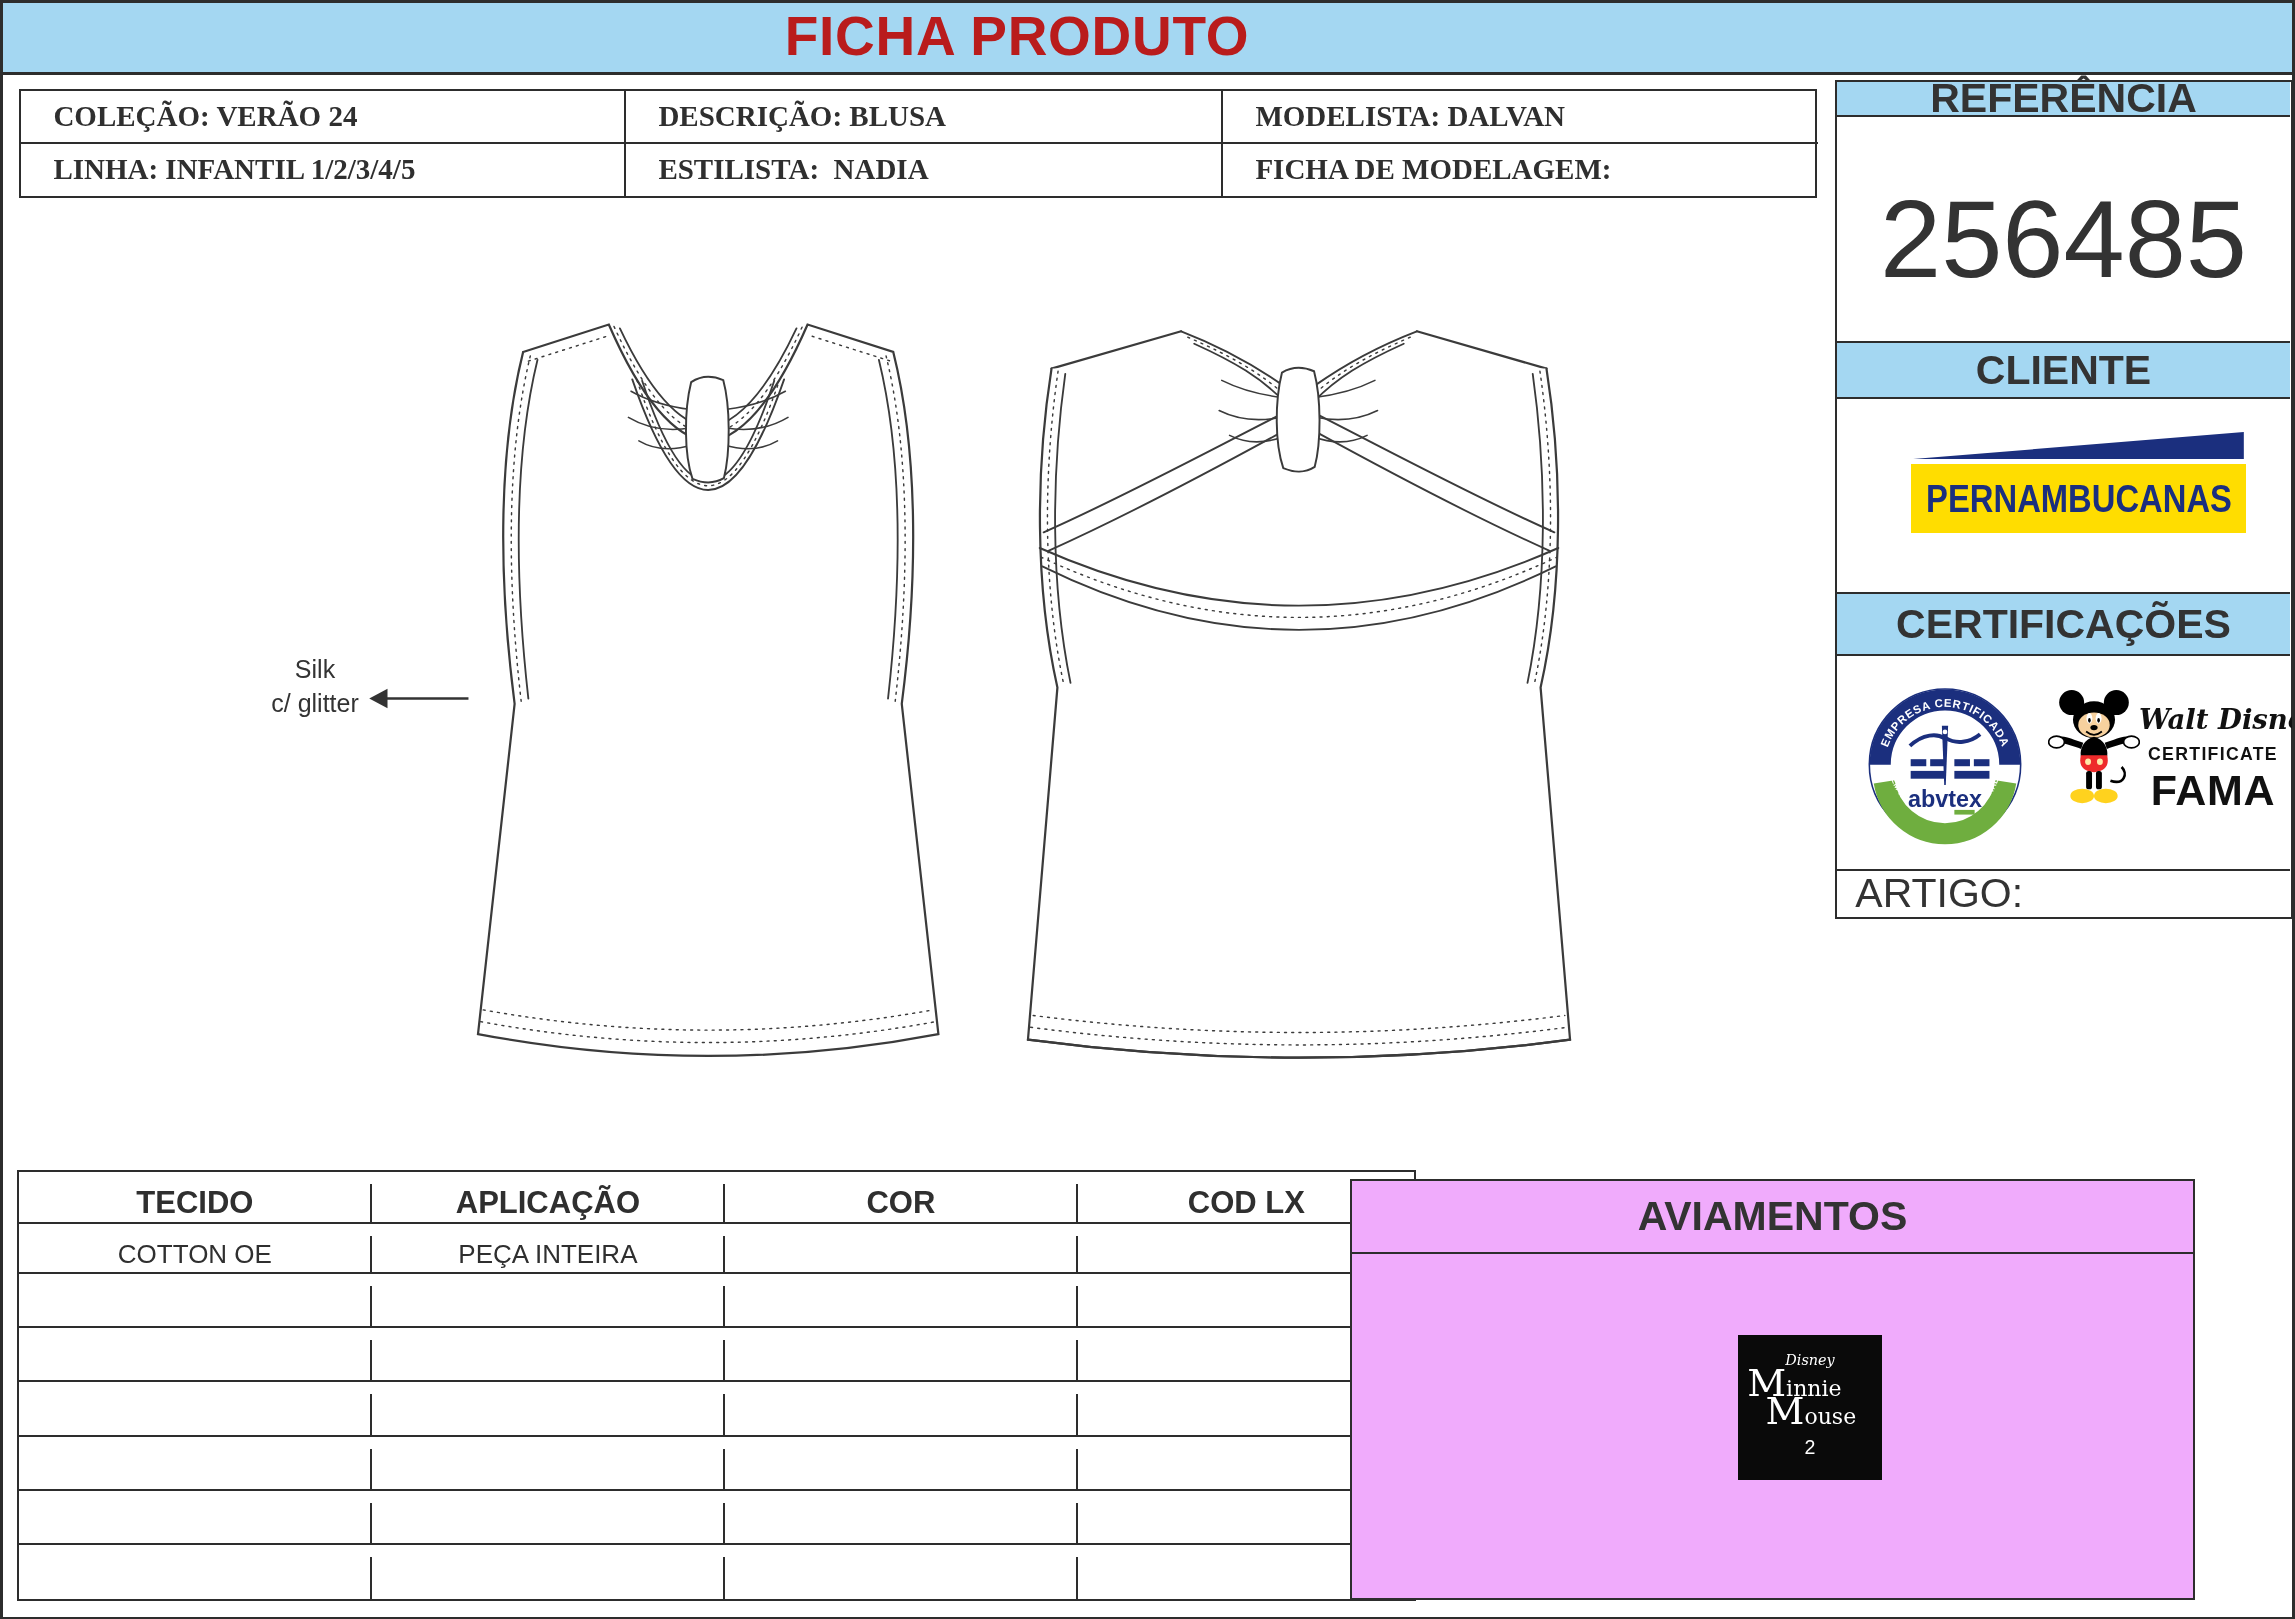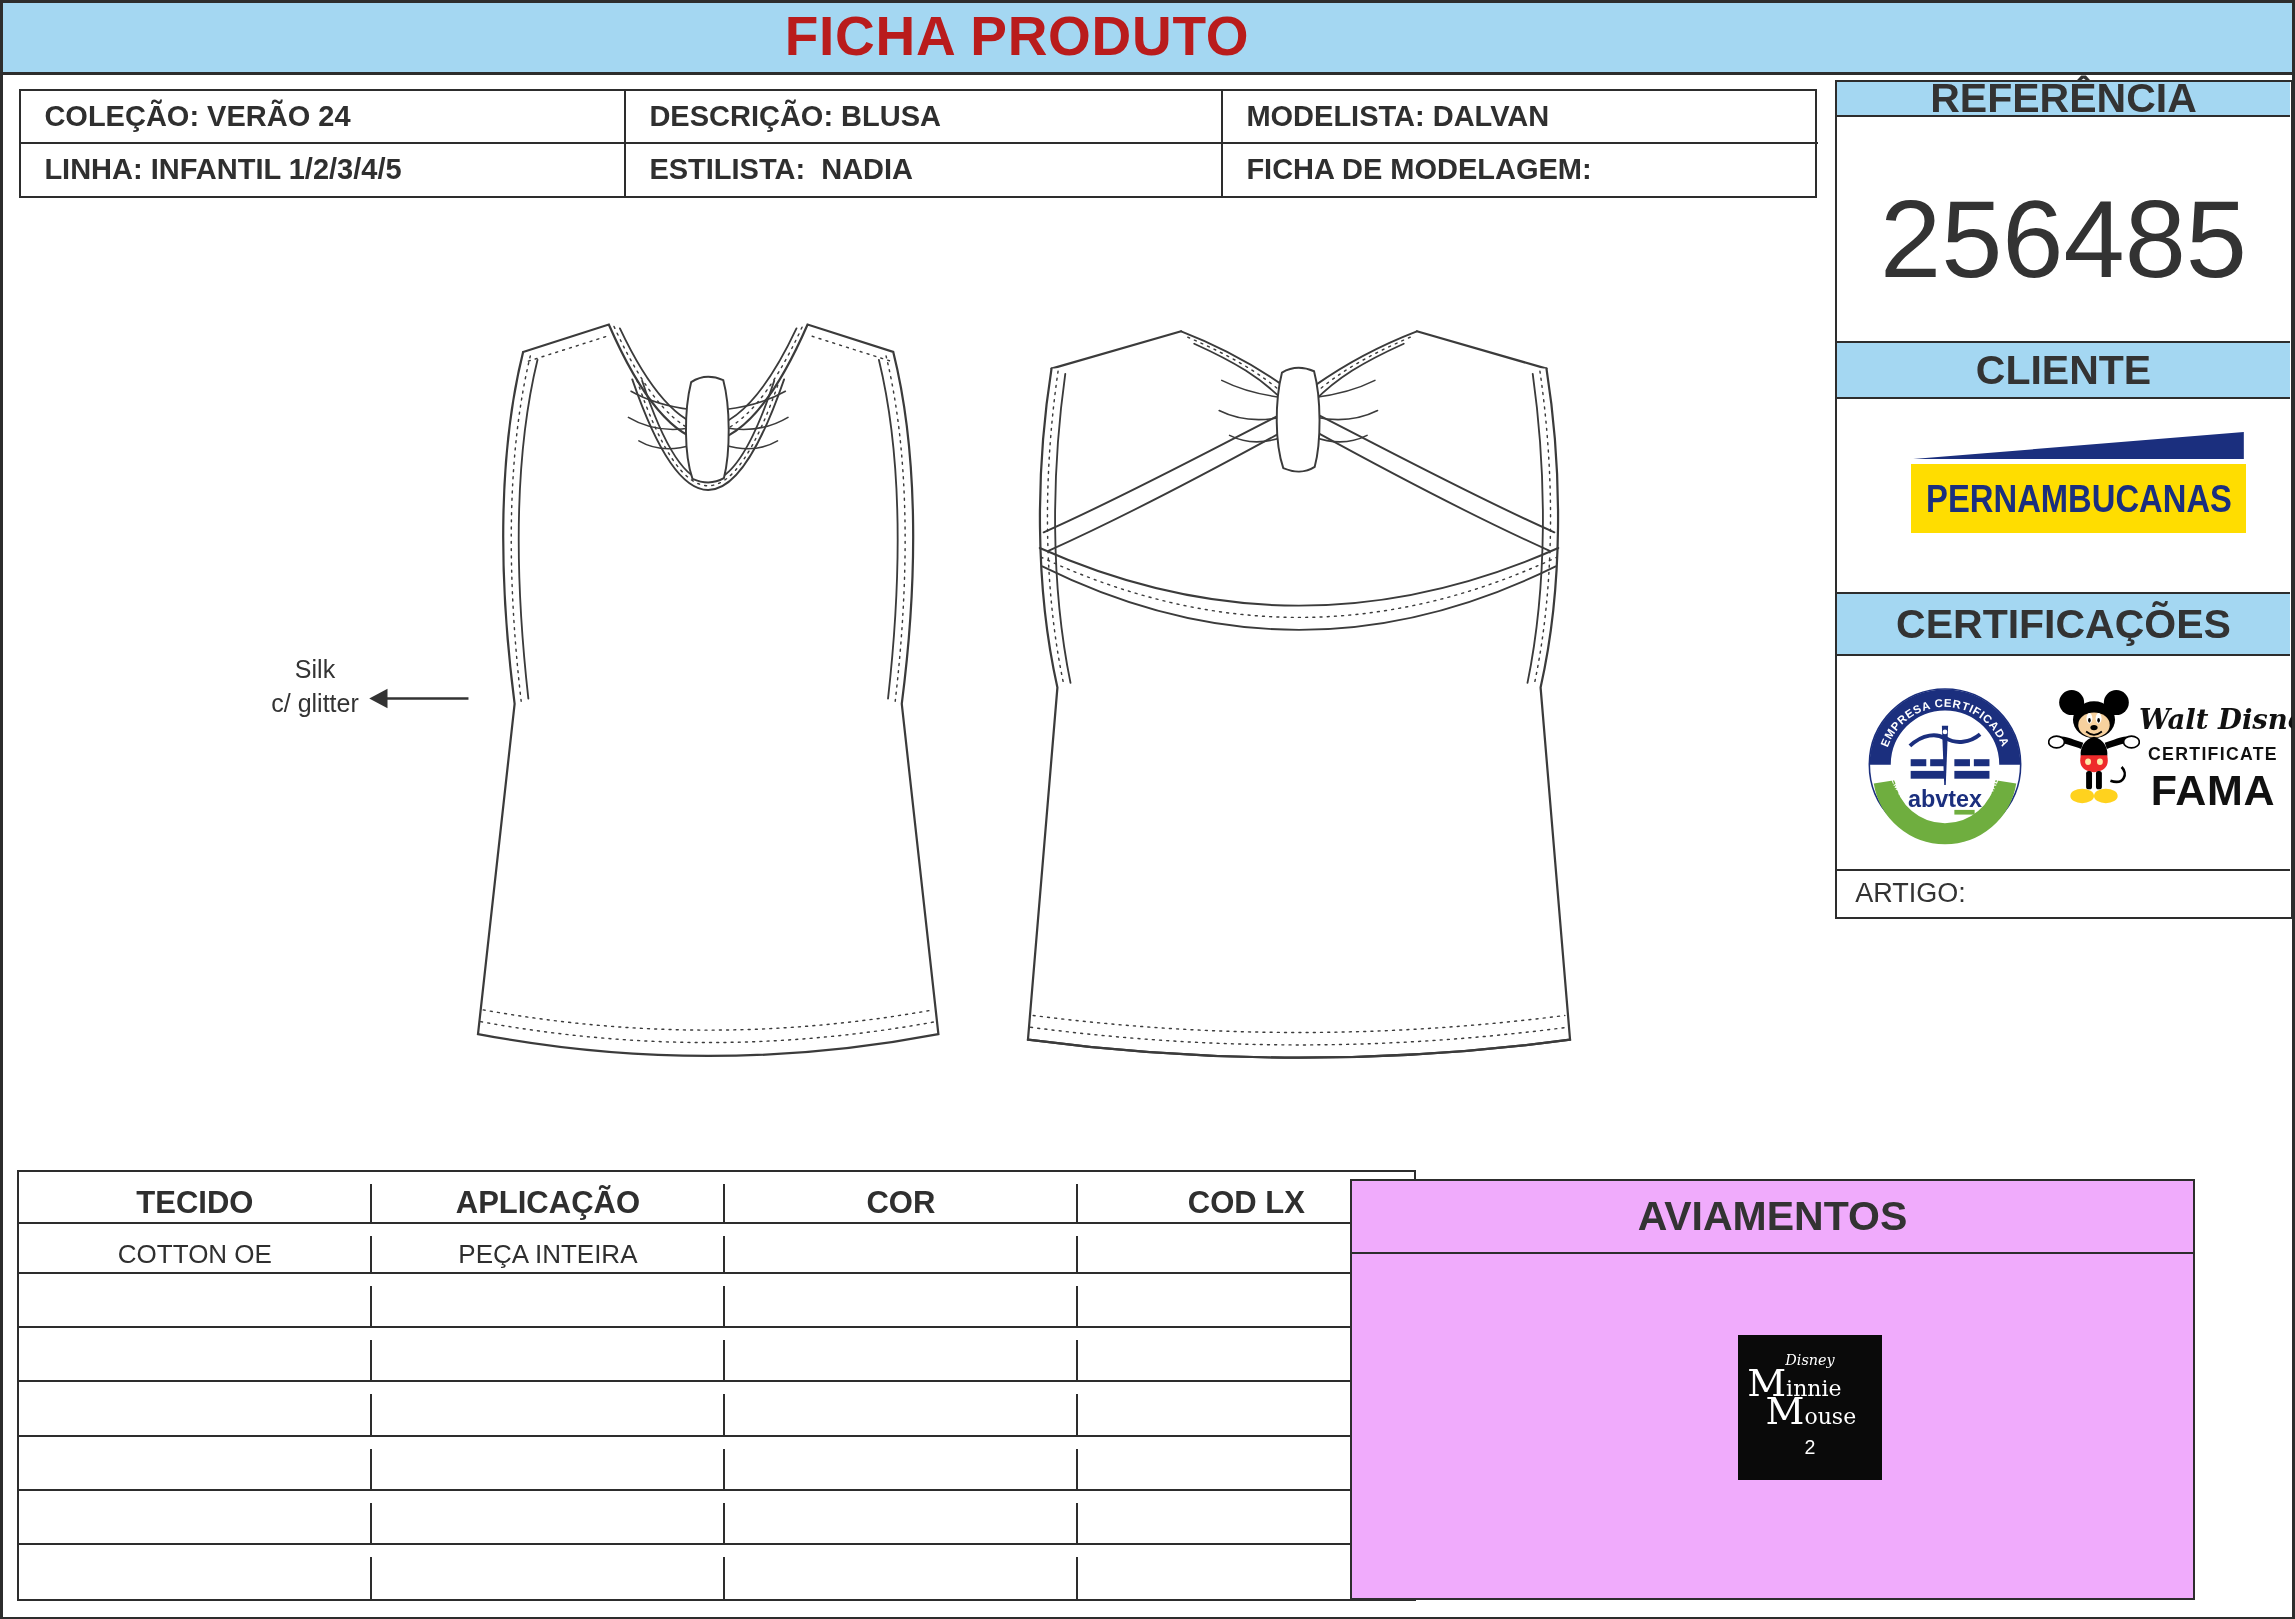--- a/index.html
+++ b/index.html
@@ -2,21 +2,21 @@
 <html style="font-size:10.5px"><head>
 <meta charset="utf-8">
 <style>
   html,body{margin:0;padding:0;background:#fff;}
   .page{position:relative;width:2295px;height:1620px;background:#fff;border:3.3px solid #2d2d2d;box-sizing:border-box;font-family:"Liberation Sans",sans-serif;color:#2f2f2f;overflow:hidden;}
   
   .header{position:absolute;left:0;top:0;right:0;height:69px;background:#a4d7f2;border-bottom:3.3px solid #2d2d2d;}
   .header .title{position:absolute;left:1014px;top:0;transform:translateX(-50%);line-height:67px;font-size:55px;font-weight:bold;color:#b91c1c;white-space:nowrap;letter-spacing:0.7px;}
   
   .info-table{position:absolute;left:16.4px;top:86px;width:1798px;height:109px;display:grid;grid-template-columns:605px 597px 595px;grid-template-rows:1fr 1fr;border:2.6px solid #2d2d2d;box-sizing:border-box;background:#fff;}
-  .info-cell{border-right:2.6px solid #2d2d2d;border-bottom:2.6px solid #2d2d2d;display:flex;align-items:center;padding-left:23px;font-size:29px;font-weight:bold;white-space:pre;}
+  .info-cell{border-right:2.6px solid #2d2d2d;border-bottom:2.6px solid #2d2d2d;display:flex;align-items:center;padding-left:32px;font-size:29px;font-weight:bold;white-space:pre;font-family:Liberation Serif, serif;}
   .info-cell.c-last{border-right:none;}
   .info-cell.r-last{border-bottom:none;}
   
   .front-svg{position:absolute;left:458px;top:308px;}
   .back-svg{position:absolute;left:1021px;top:308px;}
   .annotation{position:absolute;left:230px;top:649px;width:164px;text-align:center;font-size:25px;line-height:34px;color:#333;}
   .arrow-svg{position:absolute;left:361px;top:679px;}
   
   .sidebar{position:absolute;left:1832px;top:77px;width:458px;height:839px;border:2.6px solid #2d2d2d;box-sizing:border-box;background:#fff;}
   .sb-bar{position:absolute;left:0;width:453px;background:#a4d7f2;display:flex;align-items:center;justify-content:center;font-size:41px;font-weight:bold;color:#333;box-sizing:border-box;}
@@ -28,21 +28,21 @@
   .pn-bar{width:335px;height:69px;background:#ffdd00;display:flex;align-items:center;justify-content:center;margin-top:1.3px;}
   .pn-text{font-size:39px;font-weight:bold;color:#1b2f7e;transform:scaleX(0.84);white-space:nowrap;letter-spacing:0px;}
   .sb-cert-bar{top:510px;height:64px;border-top:2.6px solid #2d2d2d;border-bottom:2.6px solid #2d2d2d;}
   .sb-cert{position:absolute;left:0;top:575px;width:453px;height:213px;}
   .abvtex-svg{position:absolute;left:30px;top:27.5px;}
   .mickey-svg{position:absolute;left:211px;top:27.5px;}
   .disney-block{position:absolute;left:302px;top:46px;width:148px;text-align:center;color:#111;}
   .disney-script{font-family:"DejaVu Serif",serif;font-style:italic;font-weight:bold;font-size:27.5px;white-space:nowrap;}
   .disney-cert{font-size:17.7px;font-weight:bold;letter-spacing:1.3px;margin-top:9.2px;}
   .disney-fama{font-size:43px;font-weight:bold;letter-spacing:0.7px;margin-top:1.3px;}
-  .sb-artigo{position:absolute;left:0;top:787px;width:453px;height:46px;border-top:2.6px solid #2d2d2d;box-sizing:border-box;display:flex;align-items:center;padding-left:18.3px;font-size:27px;color:#333;}
+  .sb-artigo{position:absolute;left:0;top:787px;width:453px;height:46px;border-top:2.6px solid #2d2d2d;box-sizing:border-box;display:flex;align-items:center;padding-left:18.3px;font-size:41px;color:#333;}
   
   .mat-table{position:absolute;left:14.4px;top:1167px;width:1399px;height:431px;display:grid;grid-template-columns:353px 353px 353px 1fr;grid-template-rows:52px 50px repeat(6,1fr);border:2.6px solid #2d2d2d;box-sizing:border-box;background:#fff;}
   .mat-cell{border-right:2.6px solid #2d2d2d;border-bottom:2.6px solid #2d2d2d;display:flex;align-items:center;justify-content:center;font-size:26px;margin-top:12px;}
   .mat-cell.th{font-size:31px;font-weight:bold;}
   .mat-cell.c-last{border-right:none;}
   .mat-cell.r-last{border-bottom:none;}
   
   .avia-box{position:absolute;left:1347px;top:1176px;width:845px;height:421px;border:2.6px solid #2d2d2d;box-sizing:border-box;background:#f0abfc;}
   .avia-header{height:71px;border-bottom:2.6px solid #2d2d2d;display:flex;align-items:center;justify-content:center;font-size:41px;font-weight:bold;color:#333;}
   .minnie-label{position:absolute;left:386px;top:154px;width:144px;height:145px;background:#0a0a0a;color:#fff;text-align:center;box-sizing:border-box;padding-top:17px;}

